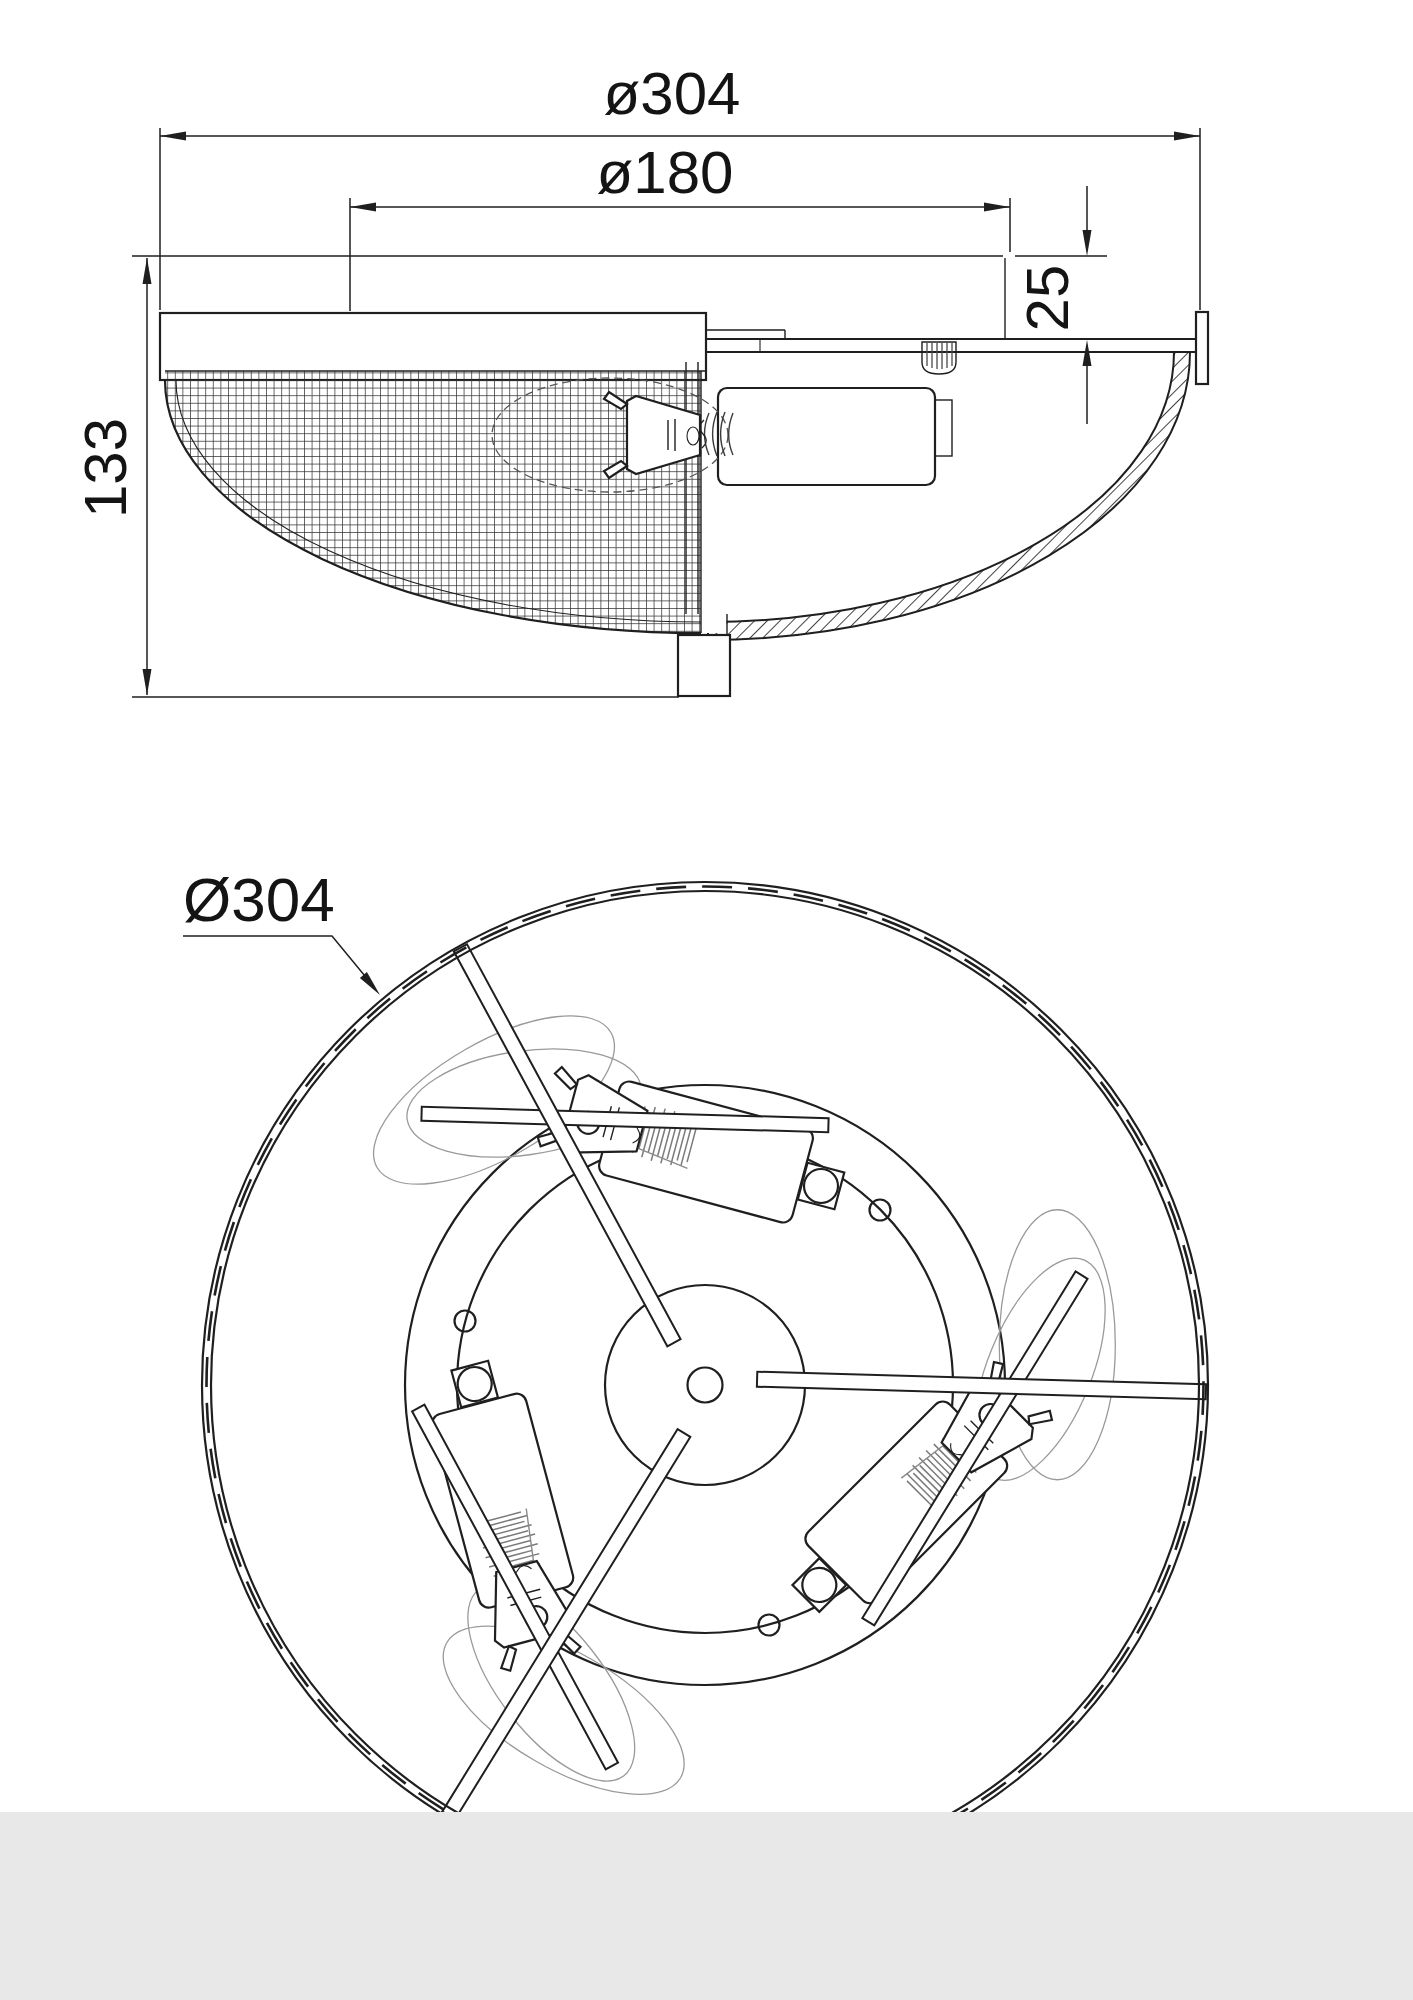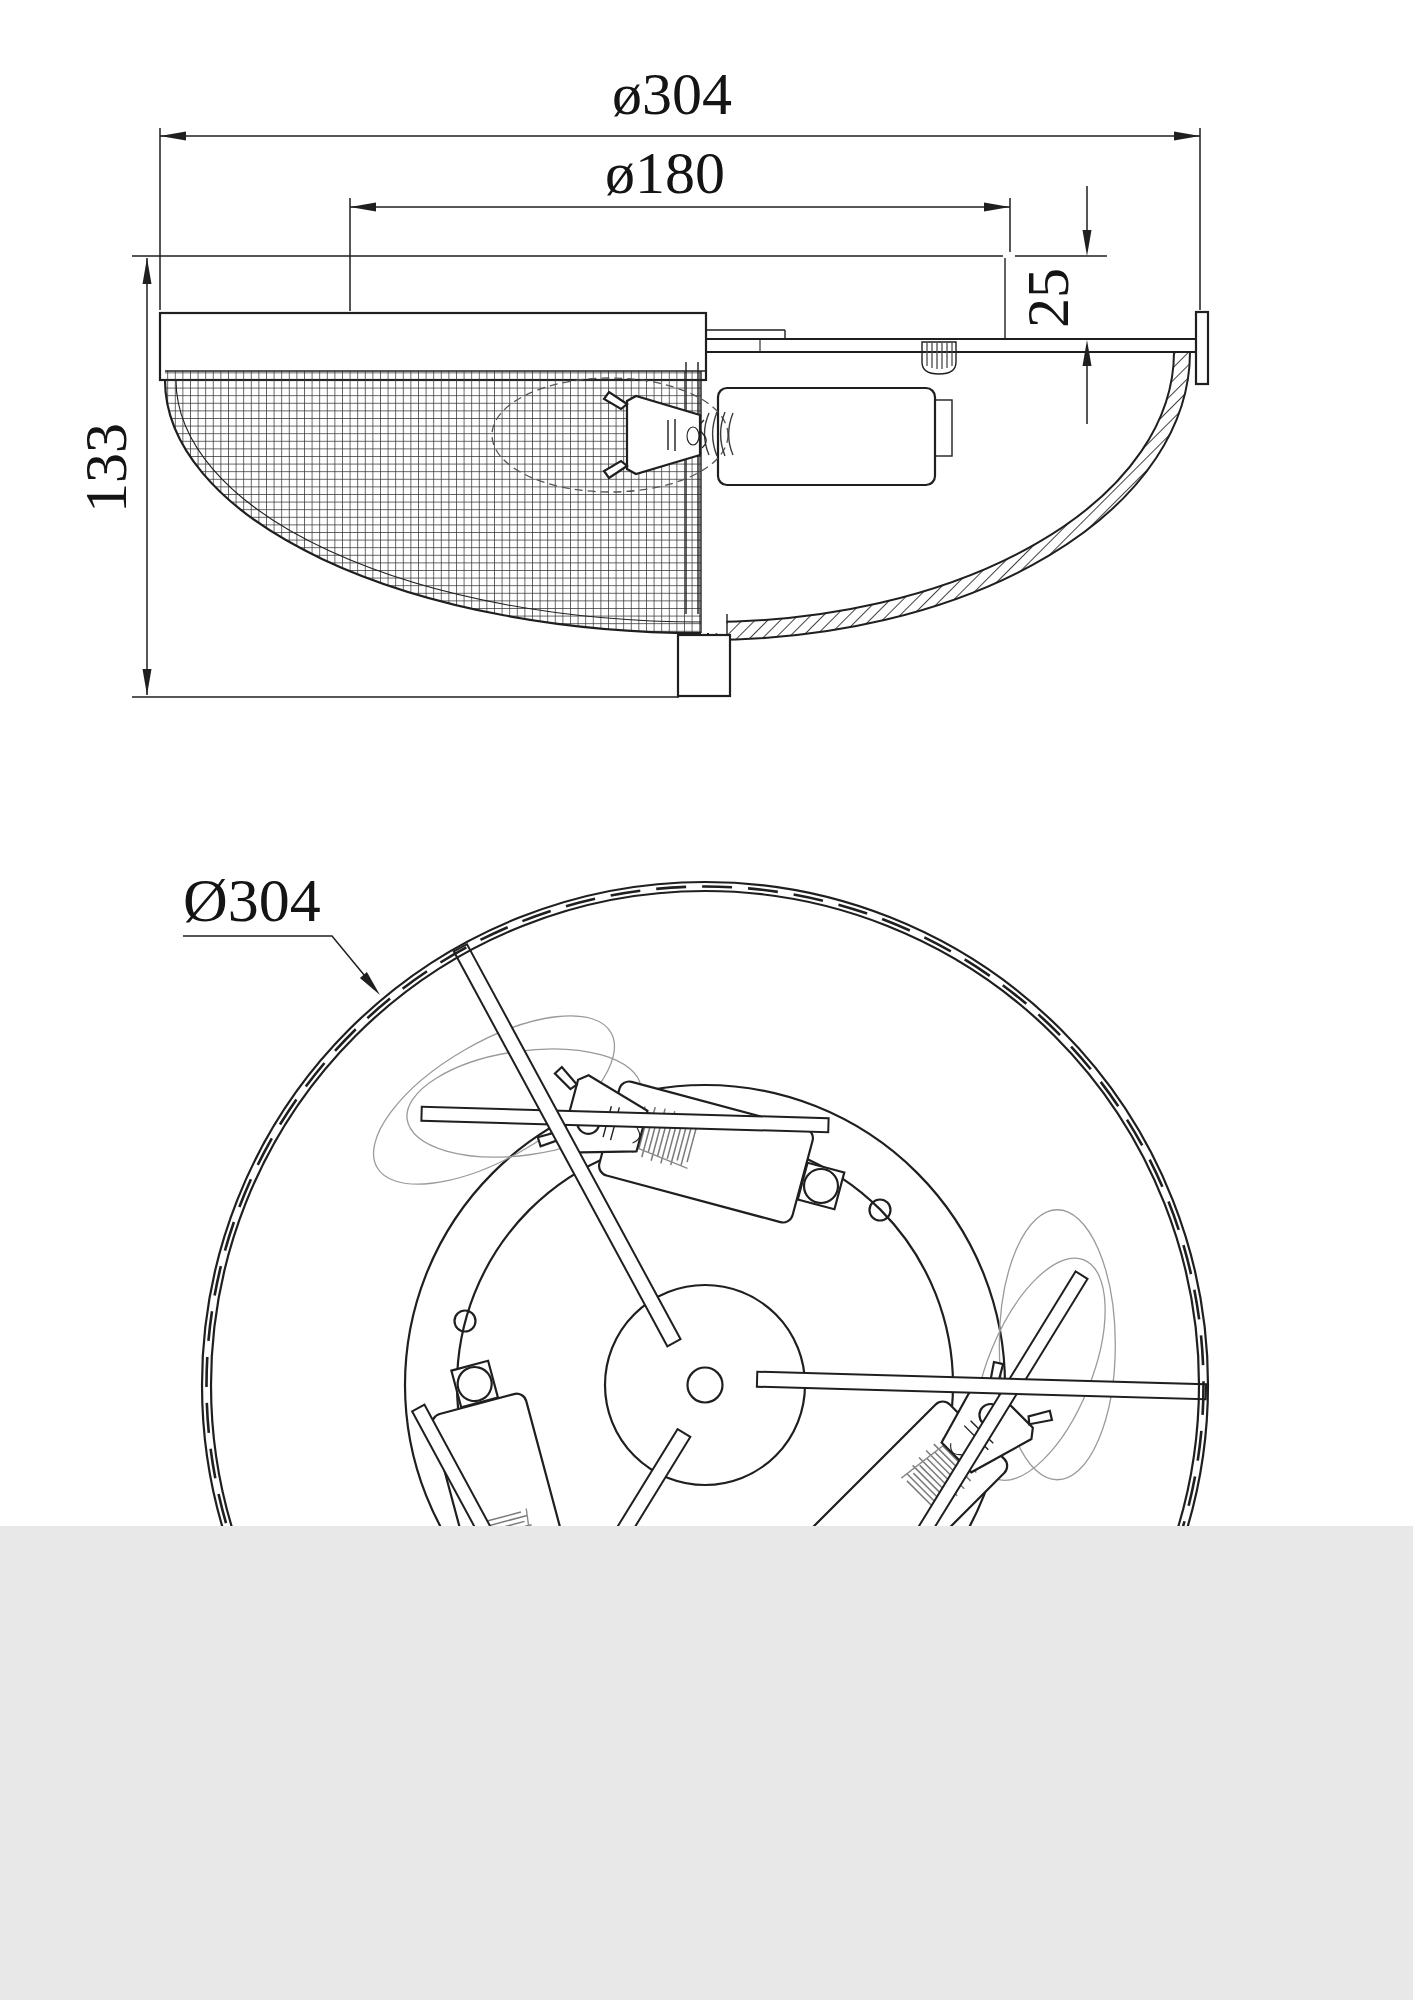--- a/index.html
+++ b/index.html
@@ -3,24 +3,24 @@
 <meta charset="utf-8">
 <style>
   :root{
     --line:#1f1f1f;
     --thin:#8a8a8a;
     --bg:#ffffff;
   }
   html,body{margin:0;padding:0;background:#e8e8e8;}
   .sheet{
     position:relative;
-    width:1413px;height:1526px;
+    width:1413px;height:1812px;
     background:var(--bg);
     margin:0 auto;
-    font-family:Liberation Serif, serif;
+    font-family:Liberation Sans, sans-serif;
     overflow:hidden;
   }
   svg{display:block}
   .ln{stroke:var(--line);fill:none;stroke-width:2.2;}
   .ln-thin{stroke:var(--line);fill:none;stroke-width:1.4;}
   .ln-hair{stroke:var(--line);fill:none;stroke-width:1.1;}
   .dim{stroke:var(--line);fill:none;stroke-width:1.5;}
   .arrow{fill:var(--line);stroke:none;}
   .white{fill:#ffffff;}
   .gray{stroke:var(--thin);fill:none;stroke-width:1.4;}

